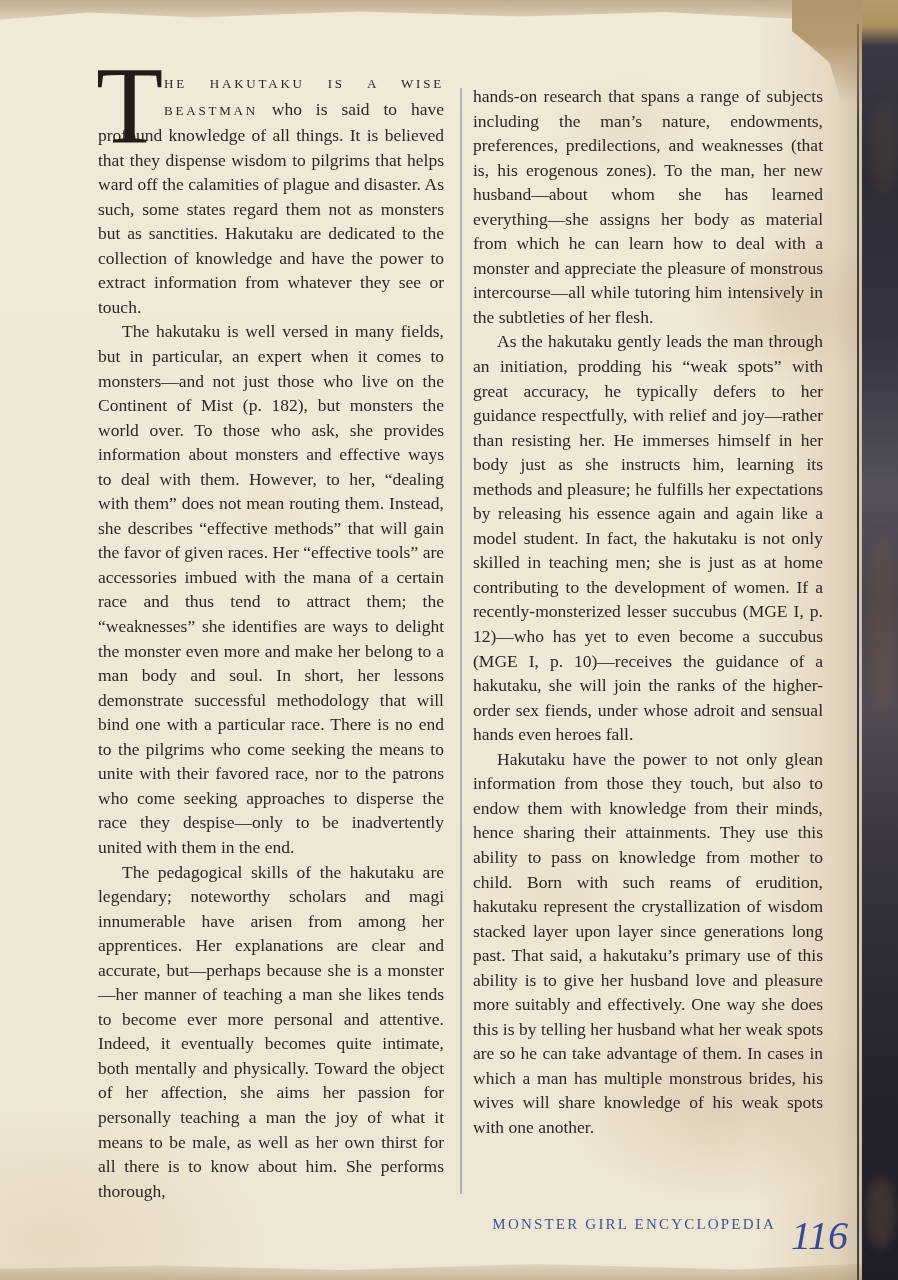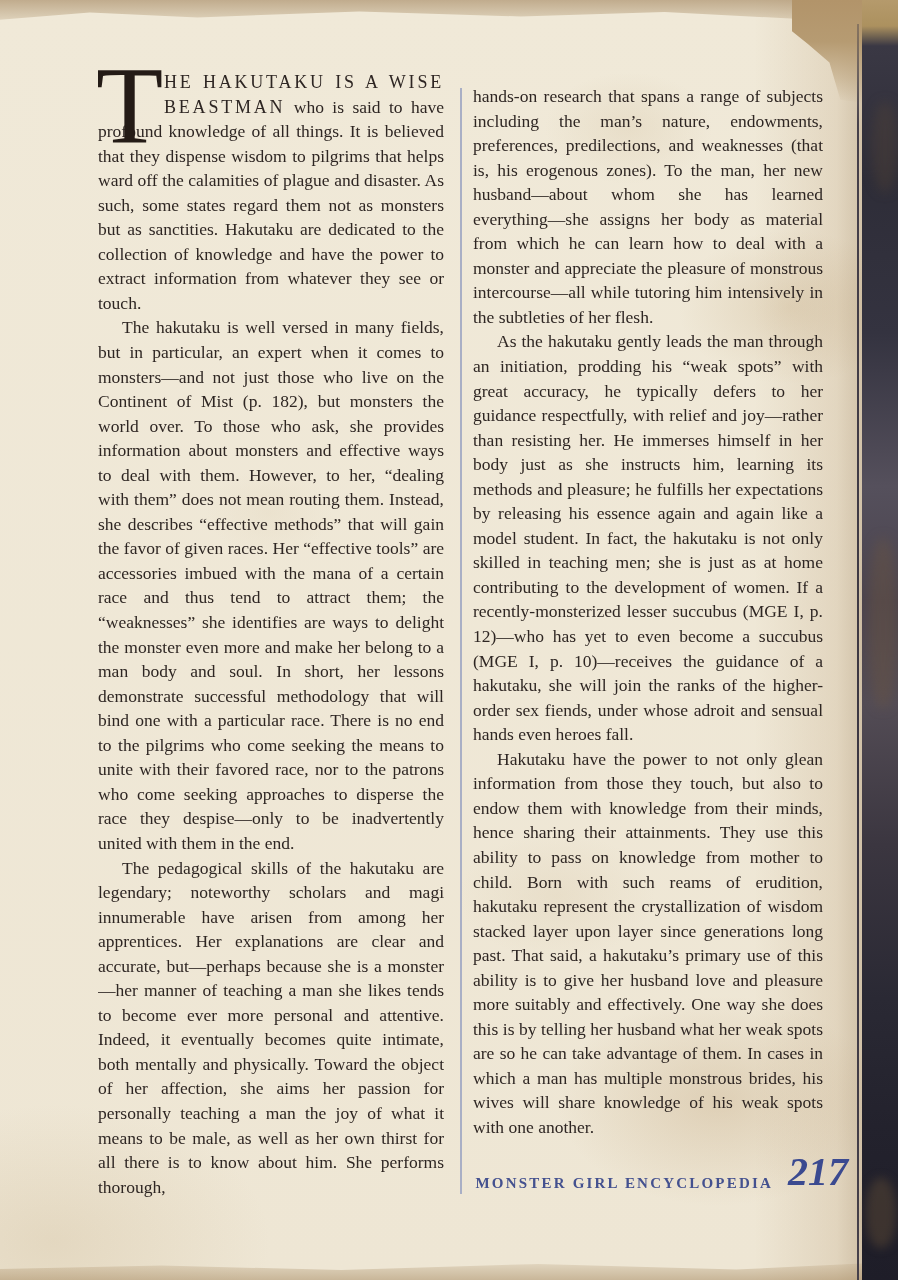--- a/index.html
+++ b/index.html
@@ -57,24 +57,24 @@
 
   
   .col{position:absolute;color:#2e2623;font-size:17.5px;line-height:24.55px;overflow:hidden;}
   .col-left{left:98px;top:70px;width:346px;height:1132px;}
   .col-right{left:473px;top:84px;width:350px;height:1120px;}
   .divider{position:absolute;left:460px;top:88px;width:2px;height:1106px;background:#a9afc5;}
   p{margin:0;text-align:justify;}
   p.indent{text-indent:24px;}
   .dropcap{float:left;width:64px;height:49px;margin-right:2px;position:relative;}
   .dropcap .glyph{position:absolute;left:-2px;top:-19px;font-size:110px;line-height:1;color:#241b16;}
-  .lead-caps{text-transform:uppercase;font-size:18px;letter-spacing:2.8px;}
+  .lead-caps{text-transform:uppercase;font-size:13px;letter-spacing:2.8px;}
 
   
-  .footer{position:absolute;top:1152px;right:50px;display:flex;align-items:flex-end;gap:15px;font-weight:bold;}
+  .footer{position:absolute;top:1216px;right:50px;display:flex;align-items:flex-start;gap:15px;}
   .book-title{color:#44518f;font-size:15px;letter-spacing:2.2px;text-transform:uppercase;}
   .page-number{color:#3b4a90;font-size:40px;font-style:italic;line-height:1;}
 </style>
 </head>
 <body>
 
 <div class="page"></div>
 <div class="age-strip"></div>
 <div class="top-band"></div>
 <div class="bottom-band"></div>
@@ -100,14 +100,14 @@
 </div>
 
 <div class="col col-right">
   <p>hands-on research that spans a range of subjects including the man’s nature, endowments, preferences, predilections, and weaknesses (that is, his erogenous zones). To the man, her new husband—about whom she has learned everything—she assigns her body as material from which he can learn how to deal with a monster and appreciate the pleasure of monstrous intercourse—all while tutoring him intensively in the subtleties of her flesh.</p>
   <p class="indent">As the hakutaku gently leads the man through an initiation, prodding his “weak spots” with great accuracy, he typically defers to her guidance respectfully, with relief and joy—rather than resisting her. He immerses himself in her body just as she instructs him, learning its methods and pleasure; he fulfills her expectations by releasing his essence again and again like a model student. In fact, the hakutaku is not only skilled in teaching men; she is just as at home contributing to the development of women. If a recently-monsterized lesser succubus (MGE I, p. 12)—who has yet to even become a succubus (MGE I, p. 10)—receives the guidance of a hakutaku, she will join the ranks of the higher-order sex fiends, under whose adroit and sensual hands even heroes fall.</p>
   <p class="indent">Hakutaku have the power to not only glean information from those they touch, but also to endow them with knowledge from their minds, hence sharing their attainments. They use this ability to pass on knowledge from mother to child. Born with such reams of erudition, hakutaku represent the crystallization of wisdom stacked layer upon layer since generations long past. That said, a hakutaku’s primary use of this ability is to give her husband love and pleasure more suitably and effectively. One way she does this is by telling her husband what her weak spots are so he can take advantage of them. In cases in which a man has multiple monstrous brides, his wives will share knowledge of his weak spots with one another.</p>
 </div>
 
 <div class="footer">
   <span class="book-title">Monster Girl Encyclopedia</span>
-  <span class="page-number">217</span>
+  <span class="page-number">116</span>
 </div>
 
 </body></html>

